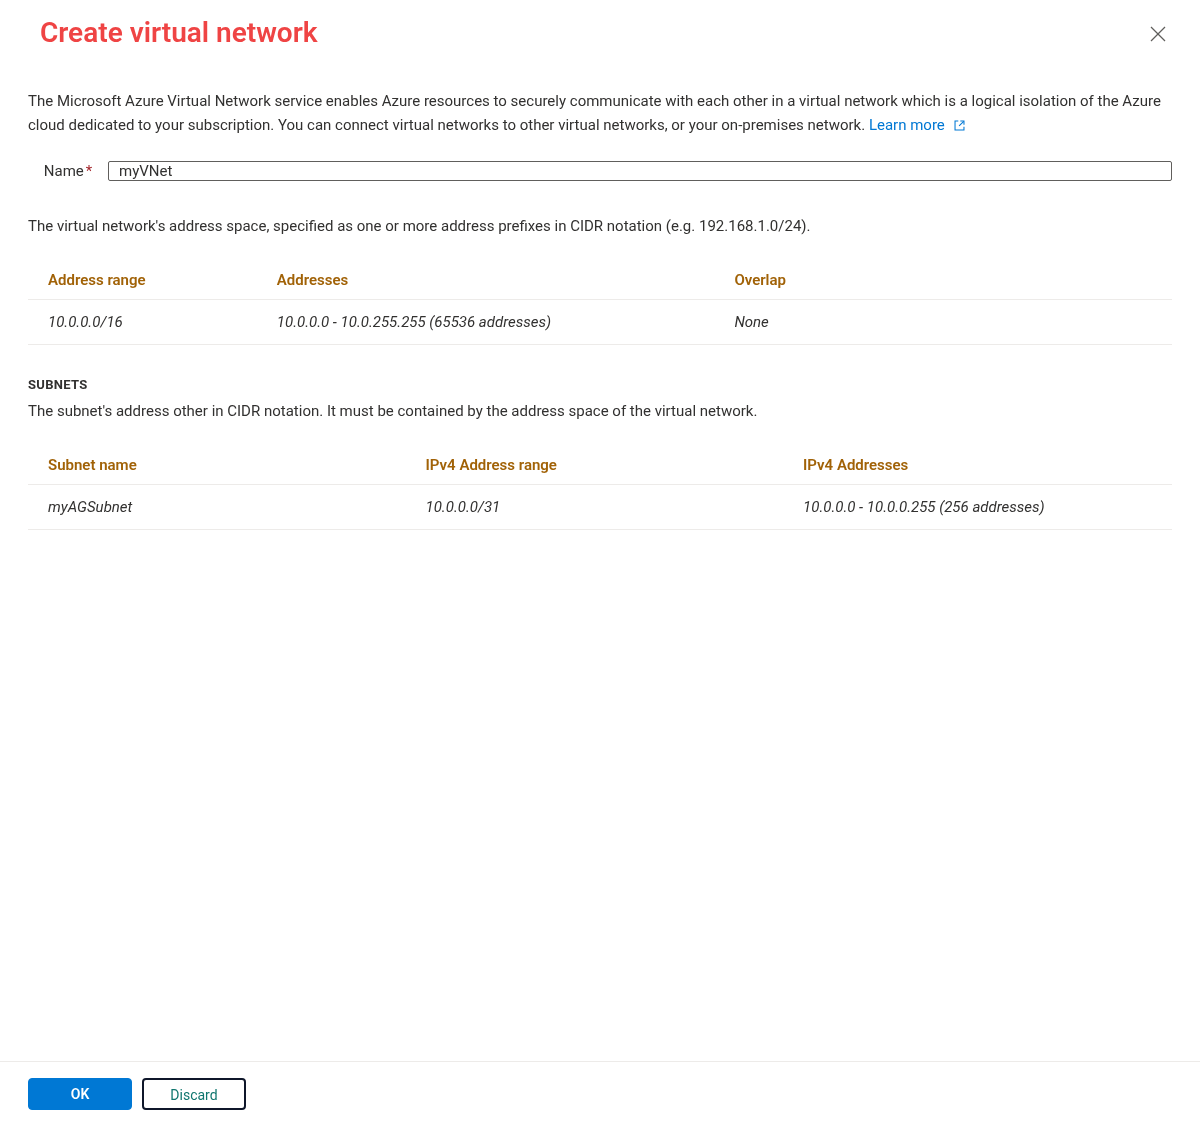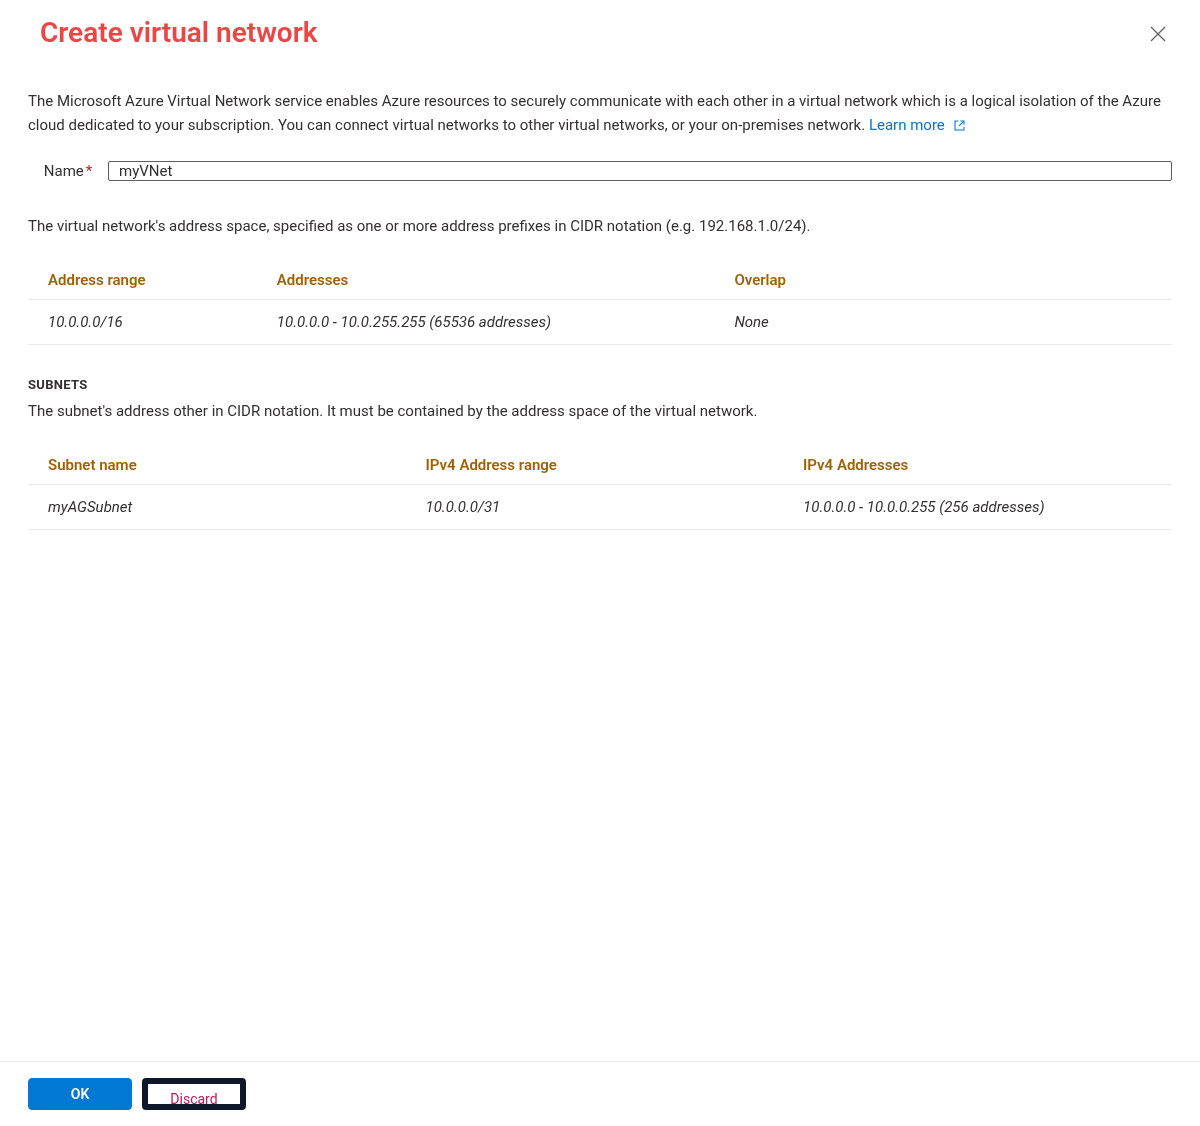--- a/index.html
+++ b/index.html
@@ -134,22 +134,22 @@
     text-align: center;
   }
   .btn-primary {
     background: #0078d4;
     border: 1px solid #0078d4;
     color: #ffffff;
     font-weight: 600;
   }
   .btn-secondary {
     background: #ffffff;
-    border: 6px solid #0f172a;
-    color: #be185d;
+    border: 2px solid #0f172a;
+    color: #0f766e;
   }
 </style>
 </head>
 <body>
 
 <div class="panel">
 
   <div class="content">
 
     <div class="header-row">

